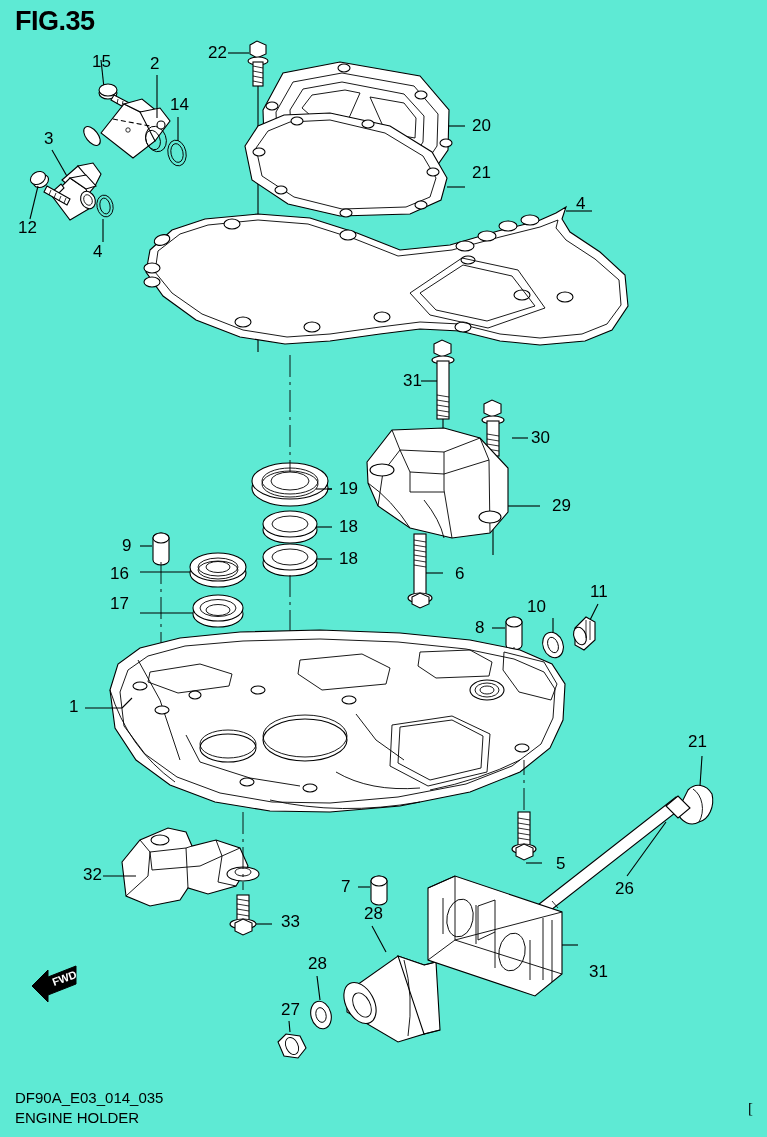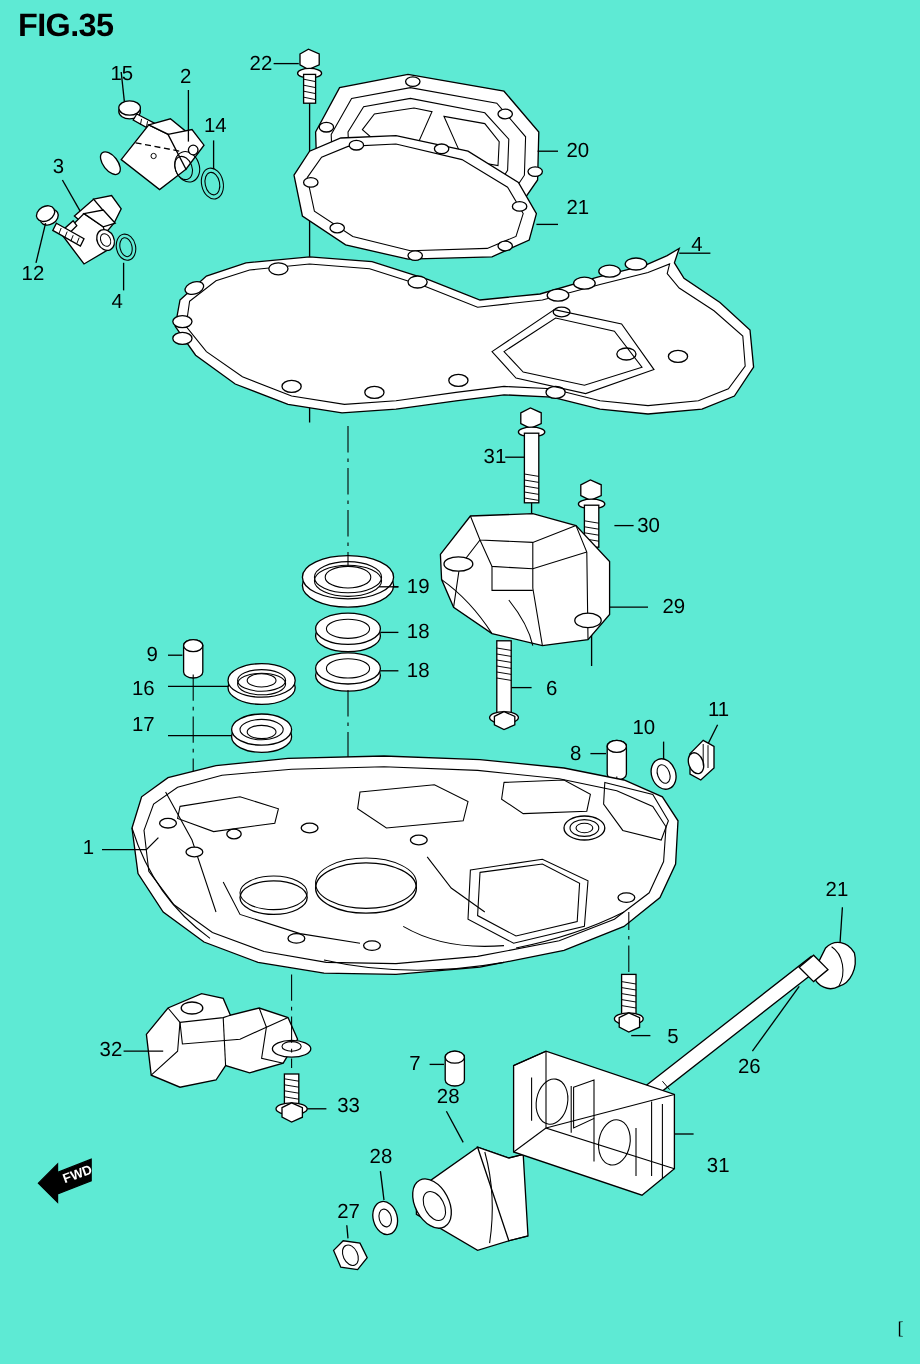--- a/index.html
+++ b/index.html
@@ -427,16 +427,20 @@
   <div class="lbl" style="left:531px;top:429px">30</div>
   <div class="lbl" style="left:403px;top:372px">31</div>
   <div class="lbl" style="left:83px;top:866px">32</div>
   <div class="lbl" style="left:281px;top:913px">33</div>
 
   <svg id="fwd" viewBox="0 0 52 42">
     <path d="M2 24 L18 8 L18 15 L46 4 L46 22 L18 33 L18 40 Z" fill="#000" stroke="#000" stroke-width="1"></path>
     <text x="24" y="24" font-family="Liberation Sans, sans-serif" font-size="11" font-weight="bold" fill="#fff" transform="rotate(-20 24 24)">FWD</text>
   </svg>
 
+  <div id="footer">
+    <div>DF90A_E03_014_035</div>
+    <div>ENGINE HOLDER</div>
+  </div>
 
   <div id="corner-mark">[</div>
 
 </div>
 
 </body></html>

